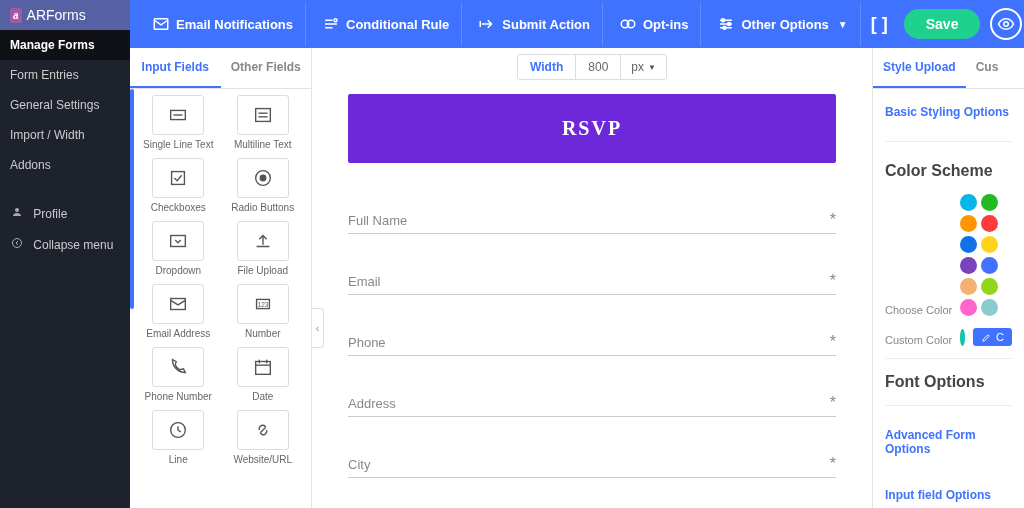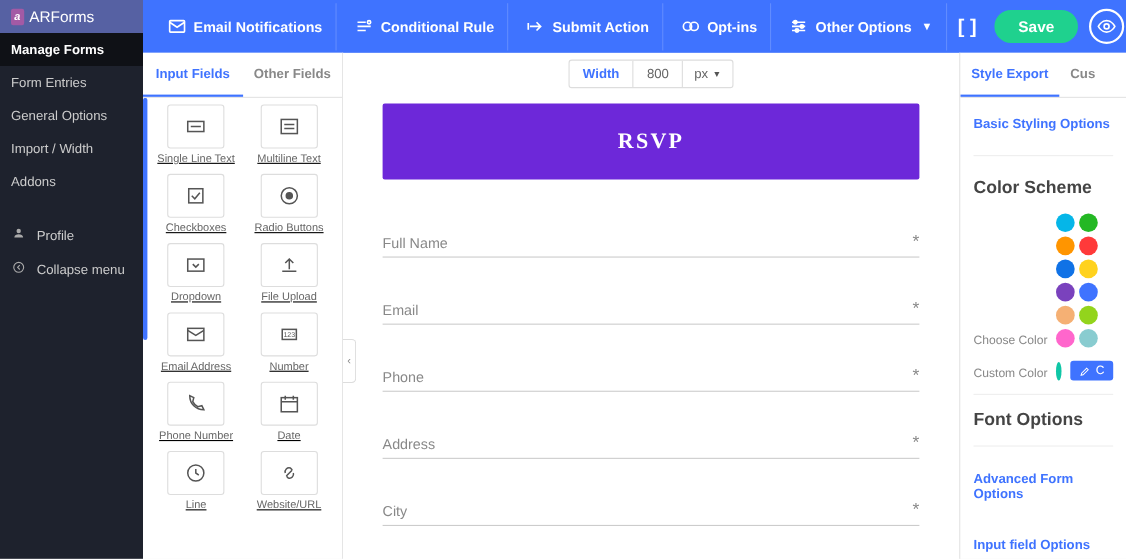--- a/index.html
+++ b/index.html
@@ -28,21 +28,21 @@
     .eye-btn svg { width: 18px; height: 18px; stroke: #fff; fill: none; stroke-width: 2; }
     
     
     .workspace { flex: 1; display: flex; min-height: 0; }
     
     
     .palette { width: 182px; background: #fff; border-right: 1px solid #e3e3e3; display: flex; flex-direction: column; position: relative; }
     .palette-tabs { display: flex; border-bottom: 1px solid #e3e3e3; }
     .palette-tab { flex: 1; padding: 12px 6px; text-align: center; font-size: 12px; font-weight: 600; cursor: pointer; color: #888; }
     .palette-tab.active { color: #3f73ff; border-bottom: 2px solid #3f73ff; }
-    .palette-grid { flex: 1; overflow-y: auto; padding: 6px 10px; position: relative; text-decoration: underline; }
+    .palette-grid { flex: 1; overflow-y: auto; padding: 6px 10px; position: relative; }
     .palette-scroll { position: absolute; left: 0; top: 0; width: 4px; height: 220px; background: #3f73ff; border-radius: 2px; }
     .field-row { display: flex; gap: 8px; margin-bottom: 8px; }
     .field-item { flex: 1; display: flex; flex-direction: column; align-items: center; gap: 4px; cursor: pointer; }
     .field-icon-box { width: 52px; height: 40px; border: 1px solid #ddd; border-radius: 3px; display: flex; align-items: center; justify-content: center; }
     .field-icon-box svg { width: 22px; height: 22px; stroke: #555; fill: none; stroke-width: 1.5; }
     .field-label { font-size: 10px; color: #666; text-align: center; white-space: nowrap; }
     
     
     .canvas { flex: 1; background: #fff; overflow-y: auto; padding-bottom: 20px; position: relative; }
     .canvas-collapse { position: absolute; left: 0; top: 260px; width: 12px; height: 40px; background: #fff; border: 1px solid #ddd; border-left: none; border-radius: 0 4px 4px 0; display: flex; align-items: center; justify-content: center; font-size: 10px; color: #888; cursor: pointer; }
@@ -79,21 +79,21 @@
 
 <div class="app">
 
   <div class="left-sidebar">
     <div class="brand">
       <span class="brand-icon">a</span>
       <span>ARForms</span>
     </div>
     <div class="side-item active">Manage Forms</div>
     <div class="side-item">Form Entries</div>
-    <div class="side-item">General Options</div>
+    <div class="side-item">General Settings</div>
     <div class="side-item">Import / Width</div>
     <div class="side-item">Addons</div>
     <div class="side-group-bottom">
       <div class="side-item">
         <span class="side-item-icon">
           <svg viewBox="0 0 24 24" width="12" height="12" fill="#aaa">
               <circle cx="12" cy="8" r="4"></circle>
               <path d="M4 20c0-4 4-6 8-6s8 2 8 6"></path>
             </svg>
         </span>
@@ -328,21 +328,21 @@
             </div>
           <div class="form-field">
               <span class="form-field-label">City</span>
               <span class="form-field-star">*</span>
             </div>
         </div>
       </div>
 
       <div class="right-panel">
         <div class="right-tabs">
-          <div class="right-tab active">Style Export</div>
+          <div class="right-tab active">Style Upload</div>
           <div class="right-tab">Cus</div>
         </div>
         <div class="section-link">Basic Styling Options</div>
         <div class="divider"></div>
         <div class="section-title">Color Scheme</div>
         <div class="scheme-row">
           <span class="scheme-label">Choose Color</span>
           <div class="swatches" id="swatches">
               <div class="swatch" style="background: rgb(5, 182, 232);"></div>
               <div class="swatch" style="background: rgb(36, 184, 36);"></div>

